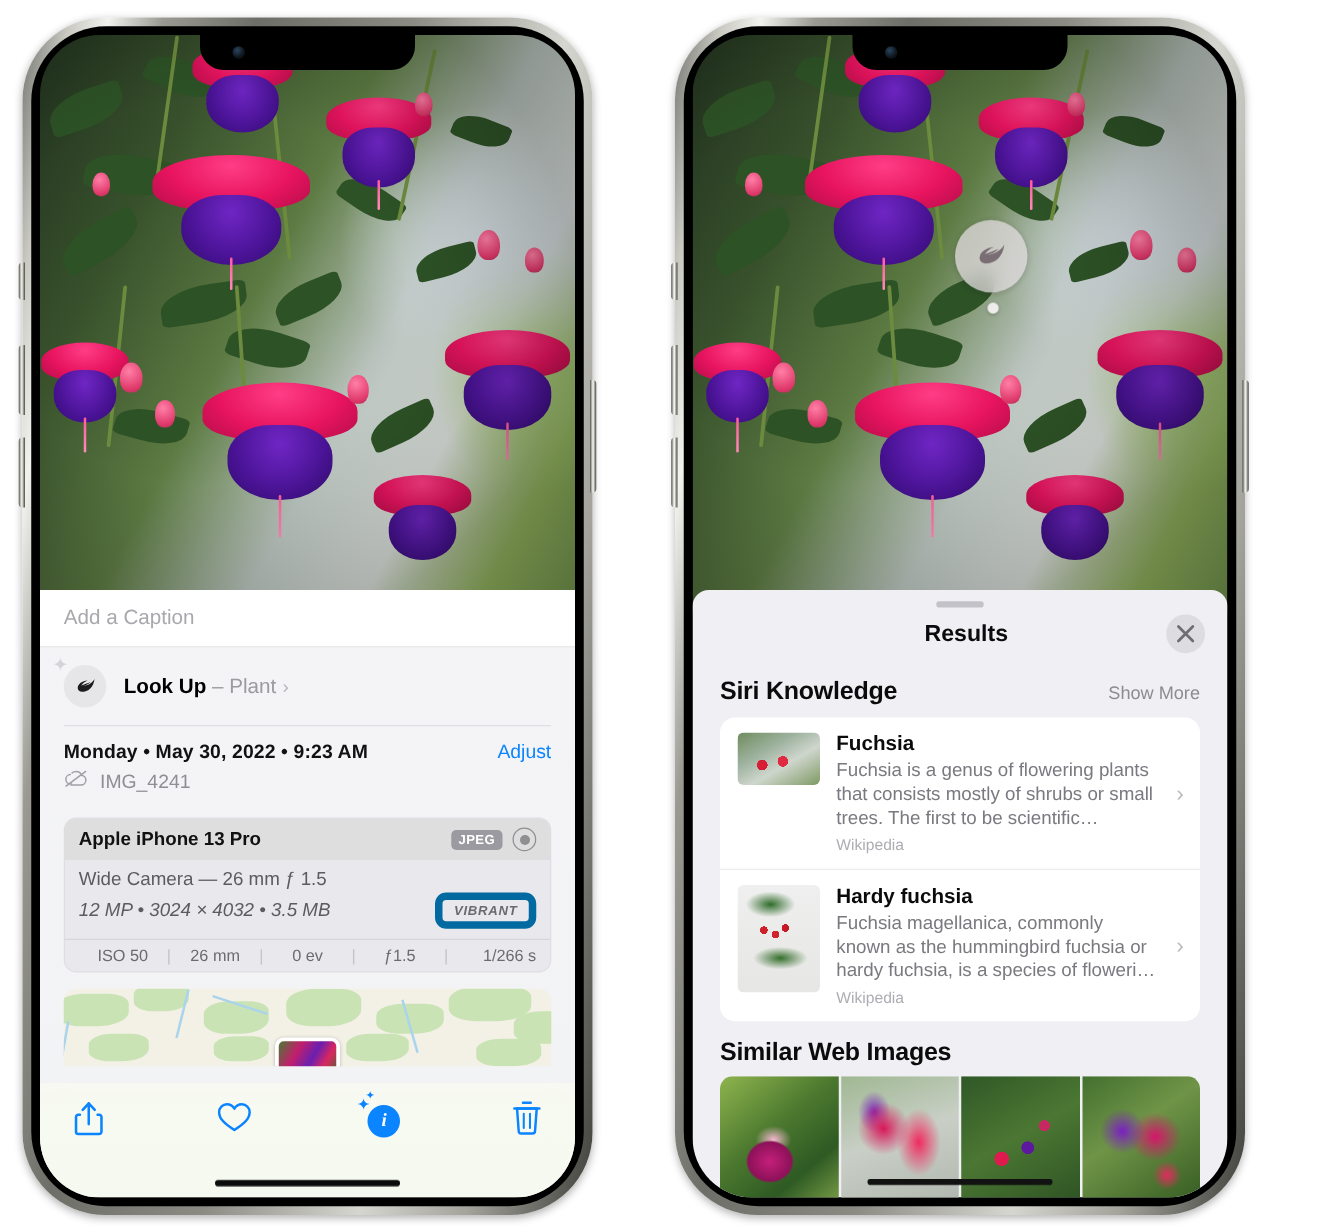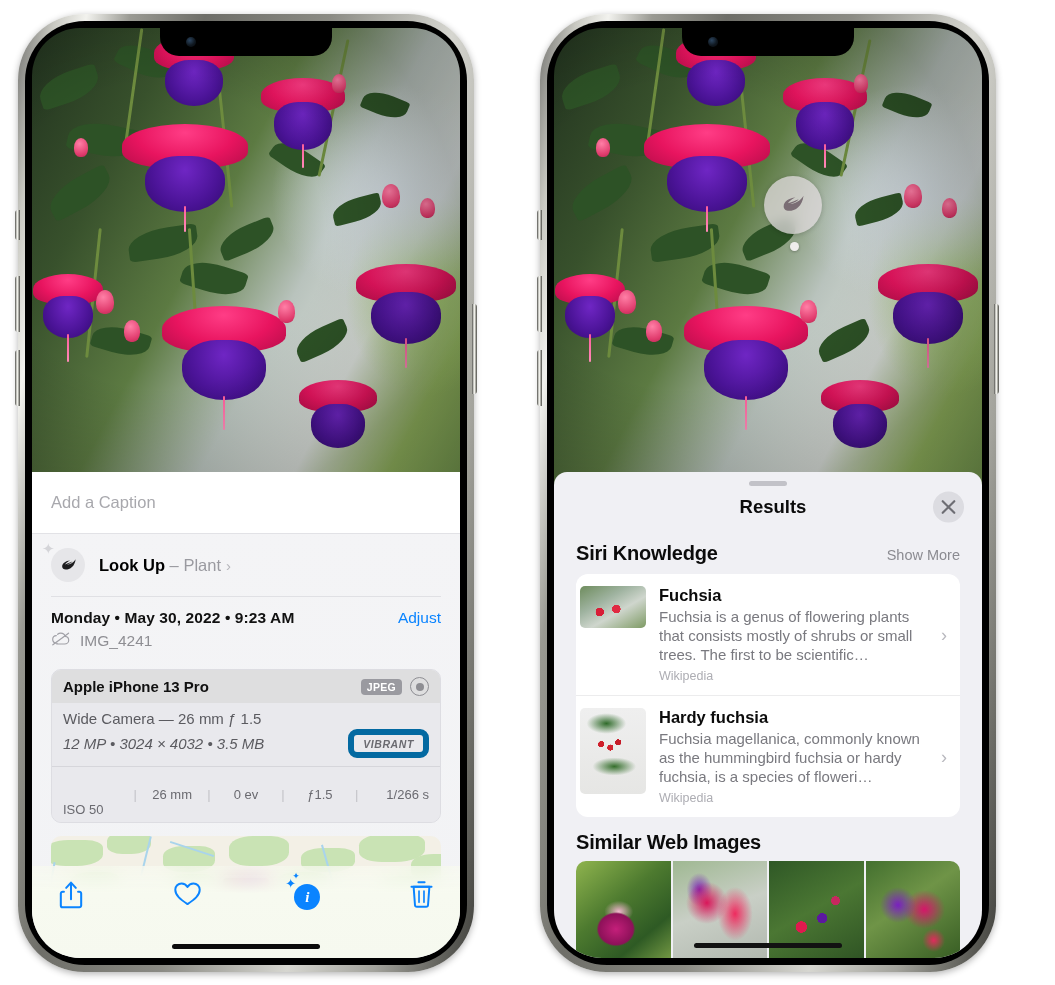--- a/index.html
+++ b/index.html
@@ -84,21 +84,21 @@
   }
   .photo .softoverlay {
     position: absolute; inset: 0;
     background: radial-gradient(ellipse 70% 60% at 30% 45%, rgba(0,0,0,0) 55%, rgba(0,0,0,.22) 100%);
   }
 
   
   .sheet-left { position: absolute; left: 0; right: 0; bottom: 0; top: 444px;
     background: linear-gradient(#ffffff 0%, #ffffff 46px, #f4f4f6 46px, #f2f3f5 100%); }
   .caption-row {
-    height: 62px; display: flex; align-items: center; padding: 0 19px;
+    height: 46px; display: flex; align-items: center; padding: 0 19px;
     background: #fff; border-bottom: 1px solid #e2e2e6;
   }
   .caption-row .ph { color: #a8a8ad; font-size: 16.5px; }
 
   .lookup-row {
     height: 62px; display: flex; align-items: center; padding: 0 19px;
     position: relative;
   }
   .leaf-badge {
     position: relative; width: 34px; height: 34px; border-radius: 50%;
@@ -145,21 +145,21 @@
   .exif-size { font-size: 15px; color: #5b5b60; }
   .pill-vibrant {
     border: 6px solid #0369a1; color: #6a6a70; font-size: 10.5px; font-weight: bold;
     padding: 2.5px 9px; border-radius: 9px; letter-spacing: .6px;
   }
   .exif-foot {
     display: flex; align-items: center; border-top: 1px solid #d6d6db;
     background: #e9e9ed; padding: 5px 11px;
   }
   .exif-foot span { font-size: 13px; color: #6a6a70; flex: 1; text-align: center; }
-  .exif-foot span:first-child { text-align: left; margin-top: 30px; }
+  .exif-foot span:first-child { text-align: center; }
   .exif-foot span:last-child { text-align: right; }
   .exif-sep { color: #c3c3c8 !important; flex: 0 0 auto !important; }
 
   .map {
     margin: 13px 19px 0; height: 62px; border-radius: 10px 10px 0 0; overflow: hidden;
     position: relative;
     background:
       linear-gradient(#f3f0e6,#f3f0e6);
   }
   .map .g { position: absolute; background: #c9e3b4; border-radius: 40% 30% 45% 35%; }
@@ -231,21 +231,21 @@
   .sec-head {
     display: flex; align-items: baseline; justify-content: space-between;
     padding: 14px 22px 9px;
   }
   .sec-title { font-size: 20px; font-weight: bold; color: #0b0b0b; letter-spacing: -.2px; }
   .show-more { font-size: 14.5px; color: #8b8b91; }
 
   .card {
     margin: 0 22px; background: #fff; border-radius: 12px; overflow: hidden;
   }
-  .kitem { display: flex; align-items: flex-start; padding: 12px 4px; position: relative; }
+  .kitem { display: flex; align-items: flex-start; padding: 12px 14px; position: relative; }
   .kitem + .kitem { border-top: 1px solid #ececed; margin-top: 0; }
   .kthumb { flex: 0 0 auto; border-radius: 5px; overflow: hidden; margin-right: 13px; }
   .kthumb.wide { width: 66px; height: 42px; }
   .kthumb.tall { width: 66px; height: 86px; }
   .kt-a {
     width: 100%; height: 100%;
     background:
       radial-gradient(circle 7px at 30% 62%, #d81e37 0%, #d81e37 60%, rgba(216,30,55,0) 62%),
       radial-gradient(circle 7px at 55% 55%, #e02a42 0%, #e02a42 60%, rgba(224,42,66,0) 62%),
       linear-gradient(150deg,#6e8c5d 0%,#9fb3a0 35%,#cfd6cd 60%,#7d9a63 100%);

